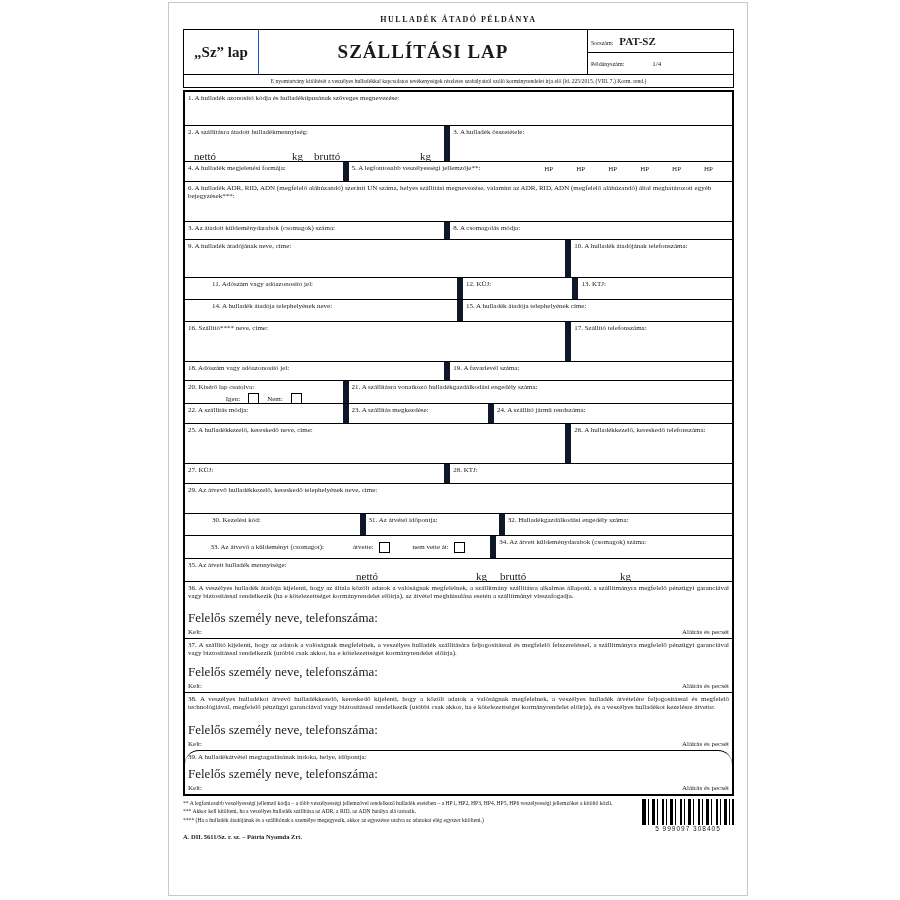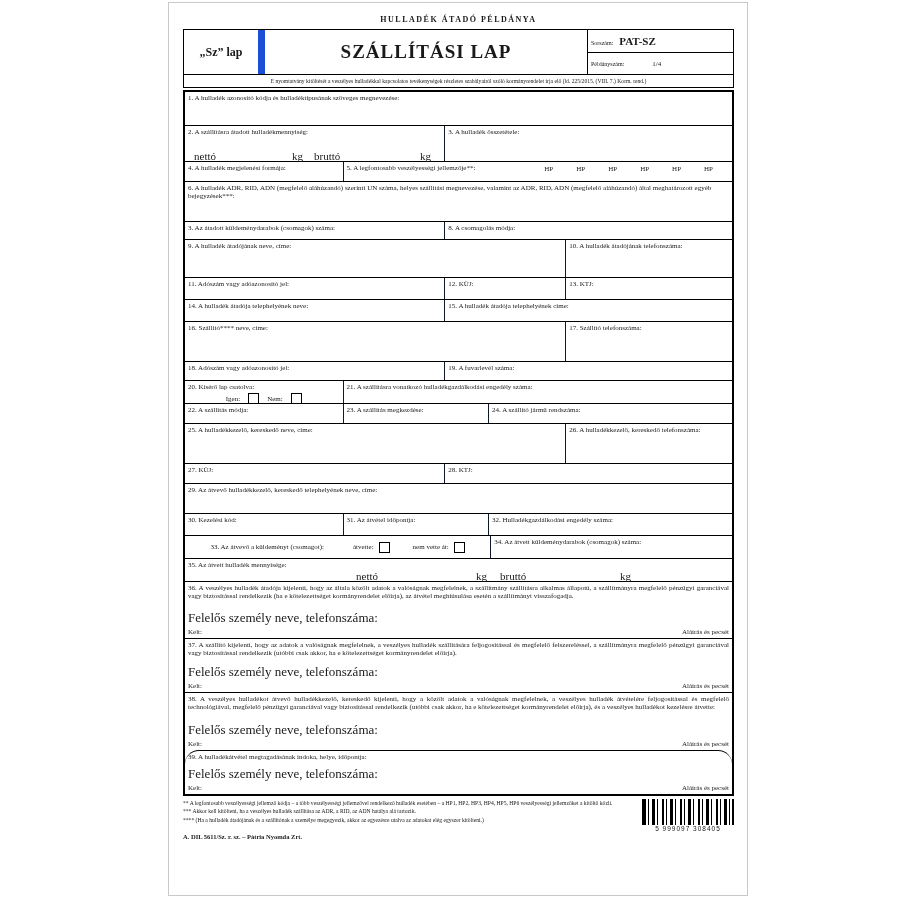--- a/index.html
+++ b/index.html
@@ -1,38 +1,38 @@
 <!DOCTYPE html>
 <html><head>
 <meta charset="utf-8">
 <style>
   html,body{margin:0;padding:0;background:#ffffff;}
   body{width:900px;height:900px;position:relative;font-family:"Liberation Serif",serif;color:#1a1a1a;}
   .page{position:absolute;left:168px;top:2px;width:580px;height:894px;background:#fff;border:1px solid #c9c9c9;box-sizing:border-box;}
   .inner{margin:10px 13px 0 14px;}
   .toptitle{text-align:center;font-size:8px;font-weight:bold;letter-spacing:1.5px;margin-top:12px;}
   .hdr{display:flex;border:1.5px solid #000;height:46px;margin-top:5px;box-sizing:border-box;}
-  .hdr .c1{width:74px;border-right:7px solid #1d4ed8;display:flex;align-items:center;justify-content:center;font-size:12px;font-weight:bold;}
+  .hdr .c1{width:74px;border-right:1px solid #1d4ed8;display:flex;align-items:center;justify-content:center;font-size:15px;font-weight:bold;}
   .hdr .c2{flex:1;display:flex;align-items:center;justify-content:center;font-weight:bold;font-size:19px;letter-spacing:1px;}
   .hdr .c3{width:146px;border-left:1px solid #000;display:flex;flex-direction:column;box-sizing:border-box;}
   .hdr .c3 .r1{flex:1.1;border-bottom:1px solid #000;padding:1px 3px;}
   .hdr .c3 .r2{flex:1;padding:1px 3px;display:flex;align-items:center;}
   .lbl6{font-size:6px;}
   .serial{font-weight:bold;font-size:11px;margin-left:6px;}
   .copies{font-size:7px;margin-left:28px;}
   .notice{border:1px solid #000;border-top:none;height:12px;line-height:12px;font-size:5.6px;text-align:center;white-space:nowrap;overflow:hidden;}
   .grid{border:2px solid #000;margin-top:2px;}
   .row{display:flex;border-top:1px solid #000;box-sizing:border-box;}
   .row:first-child{border-top:none;}
   .cell{padding:2px 3px;font-size:7px;line-height:1.18;box-sizing:border-box;position:relative;display:flex;flex-direction:column;}
-  .cell + .cell{border-left:1px solid #0f172a;}
+  .cell + .cell{border-left:6px solid #0f172a;}
   .w47{width:47.4%;} .w22{width:22.1%;} .w70{width:69.5%;} .w29{width:28.8%;}
   .w26{width:26.6%;} .w56{width:55.8%;} .rest{flex:1;}
   .h33{height:33px;} .h36{height:36px;} .h20{height:20px;} .h40{height:40px;} .h18{height:18px;}
-  .h38{height:38px;} .h22{height:22px;} .h19{height:19px;} .h23{height:23px;} .h30{height:30px;}
+  .h38{height:38px;} .h22{height:22px;padding-left:24px;} .h19{height:19px;} .h23{height:23px;} .h30{height:30px;}
   .h57{height:57px;} .h54{height:54px;} .h58{height:58px;} .h44{height:44px;border-radius:14px;}
   .qty{position:relative;height:9px;margin-top:auto;font-size:11px;}
   .qty span{position:absolute;top:0;}
   .hps{display:flex;margin-left:auto;gap:23px;padding-right:16px;font-size:7px;margin-top:1px;}
   .box{width:9px;height:9px;border:1px solid #000;display:inline-block;vertical-align:middle;background:#fff;}
   .chkline{display:flex;justify-content:center;align-items:center;gap:8px;margin-top:2px;font-size:7px;}
   .inline33{display:flex;align-items:center;gap:5px;justify-content:center;}
   .inline33 .gap1{margin-left:24px;} .inline33 .gap2{margin-left:18px;}
   .para{text-align:justify;}
   .resp{margin-top:auto;font-size:13px;}

